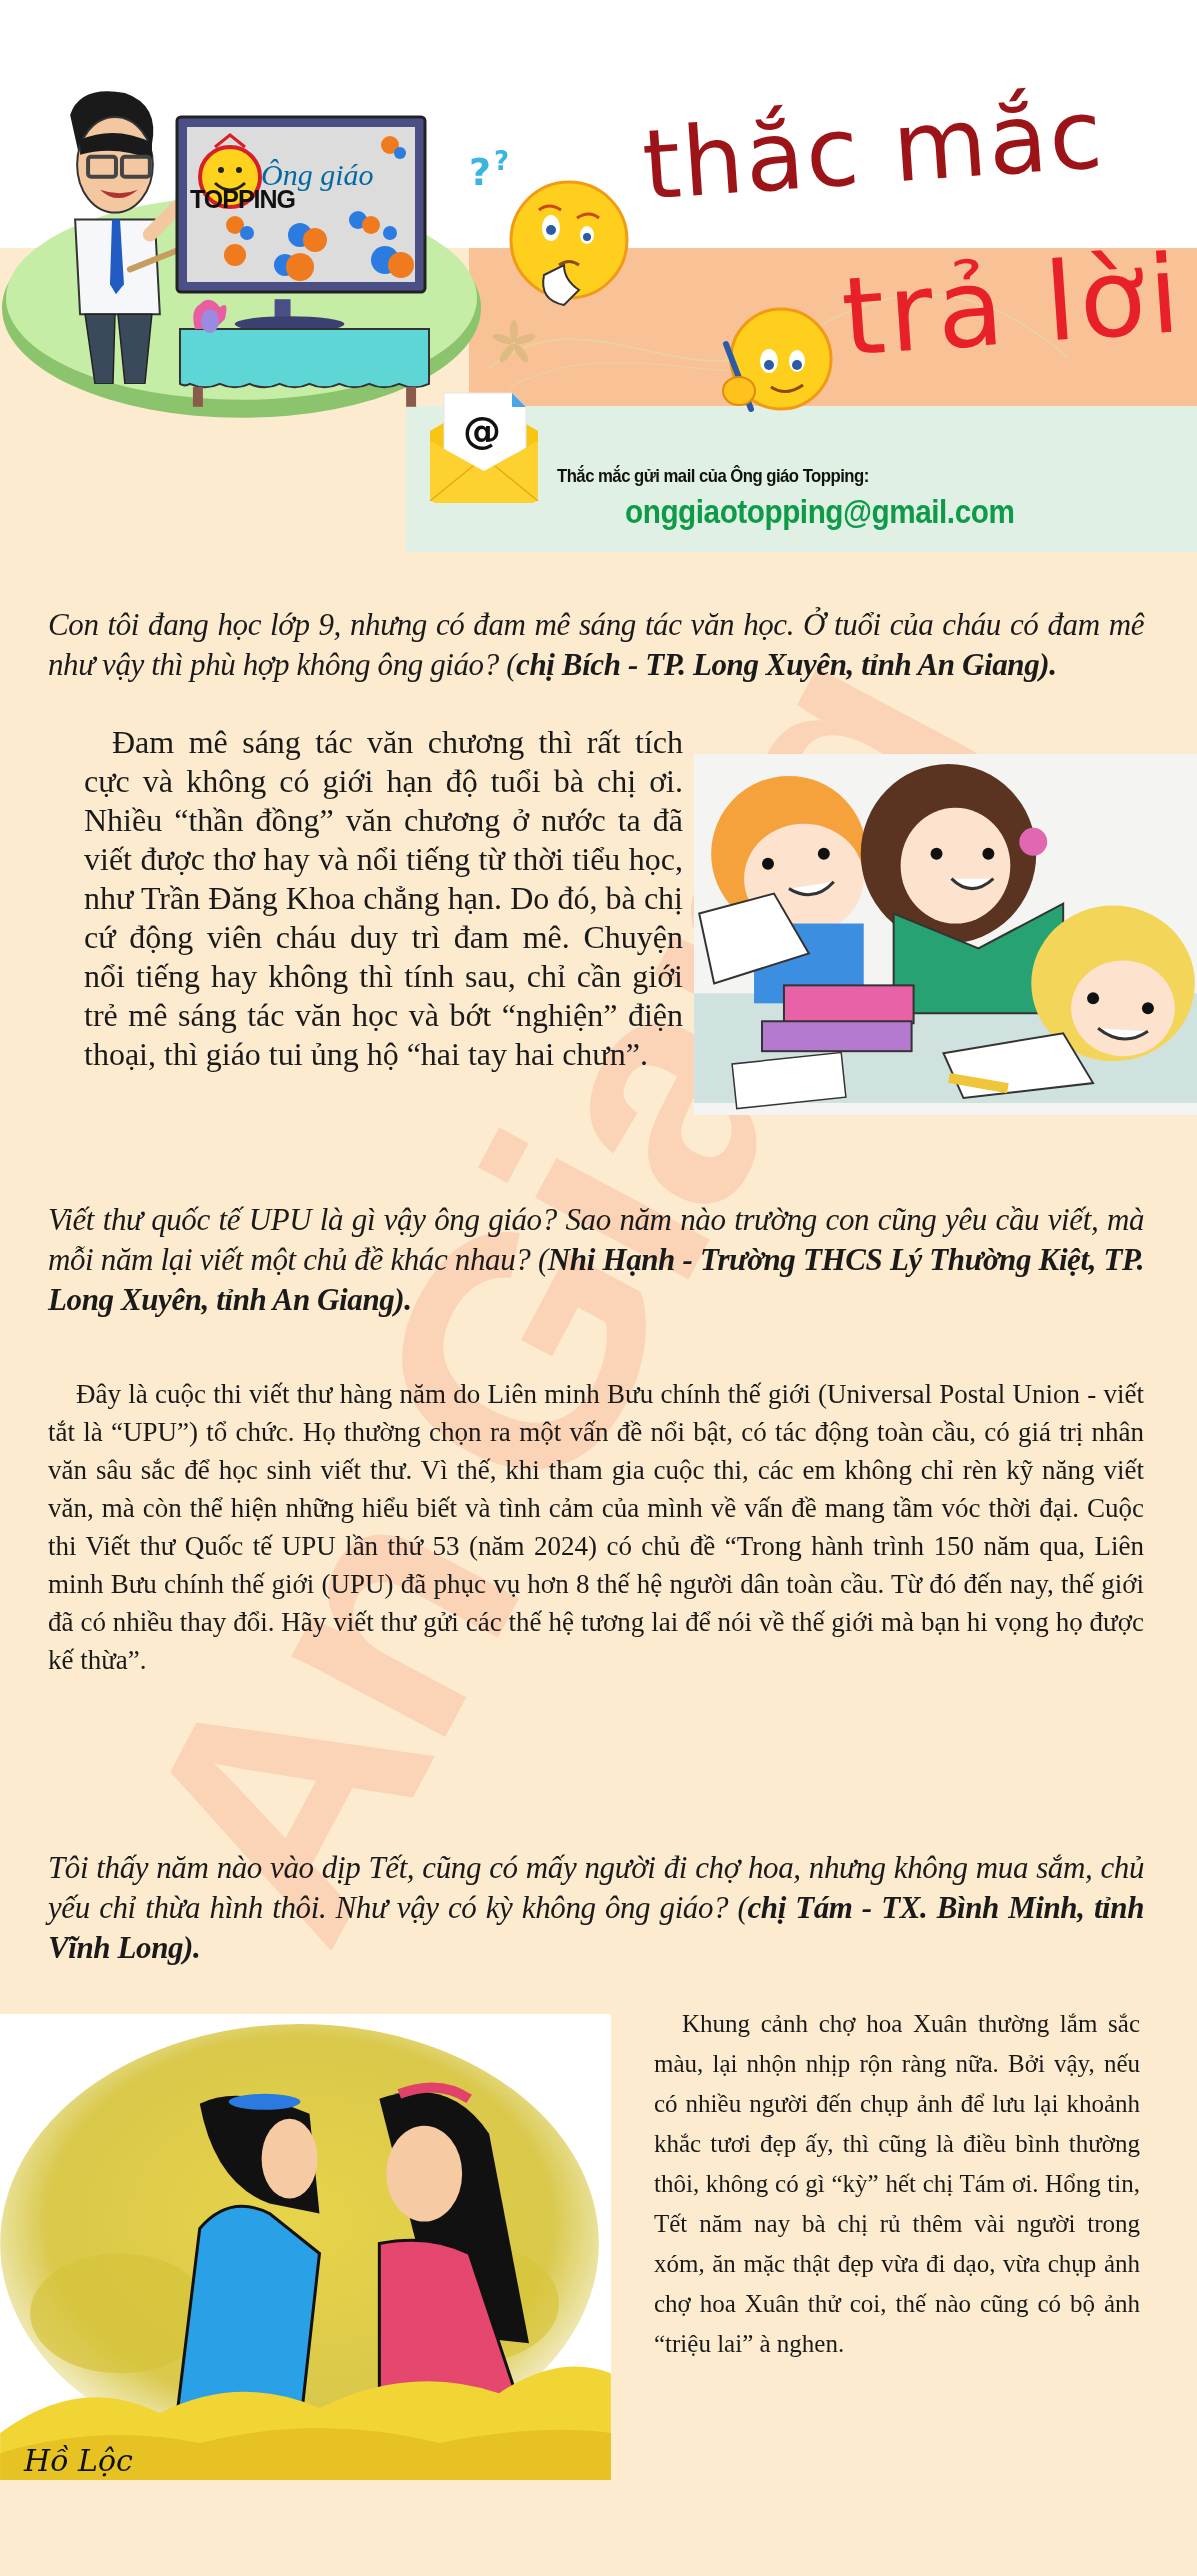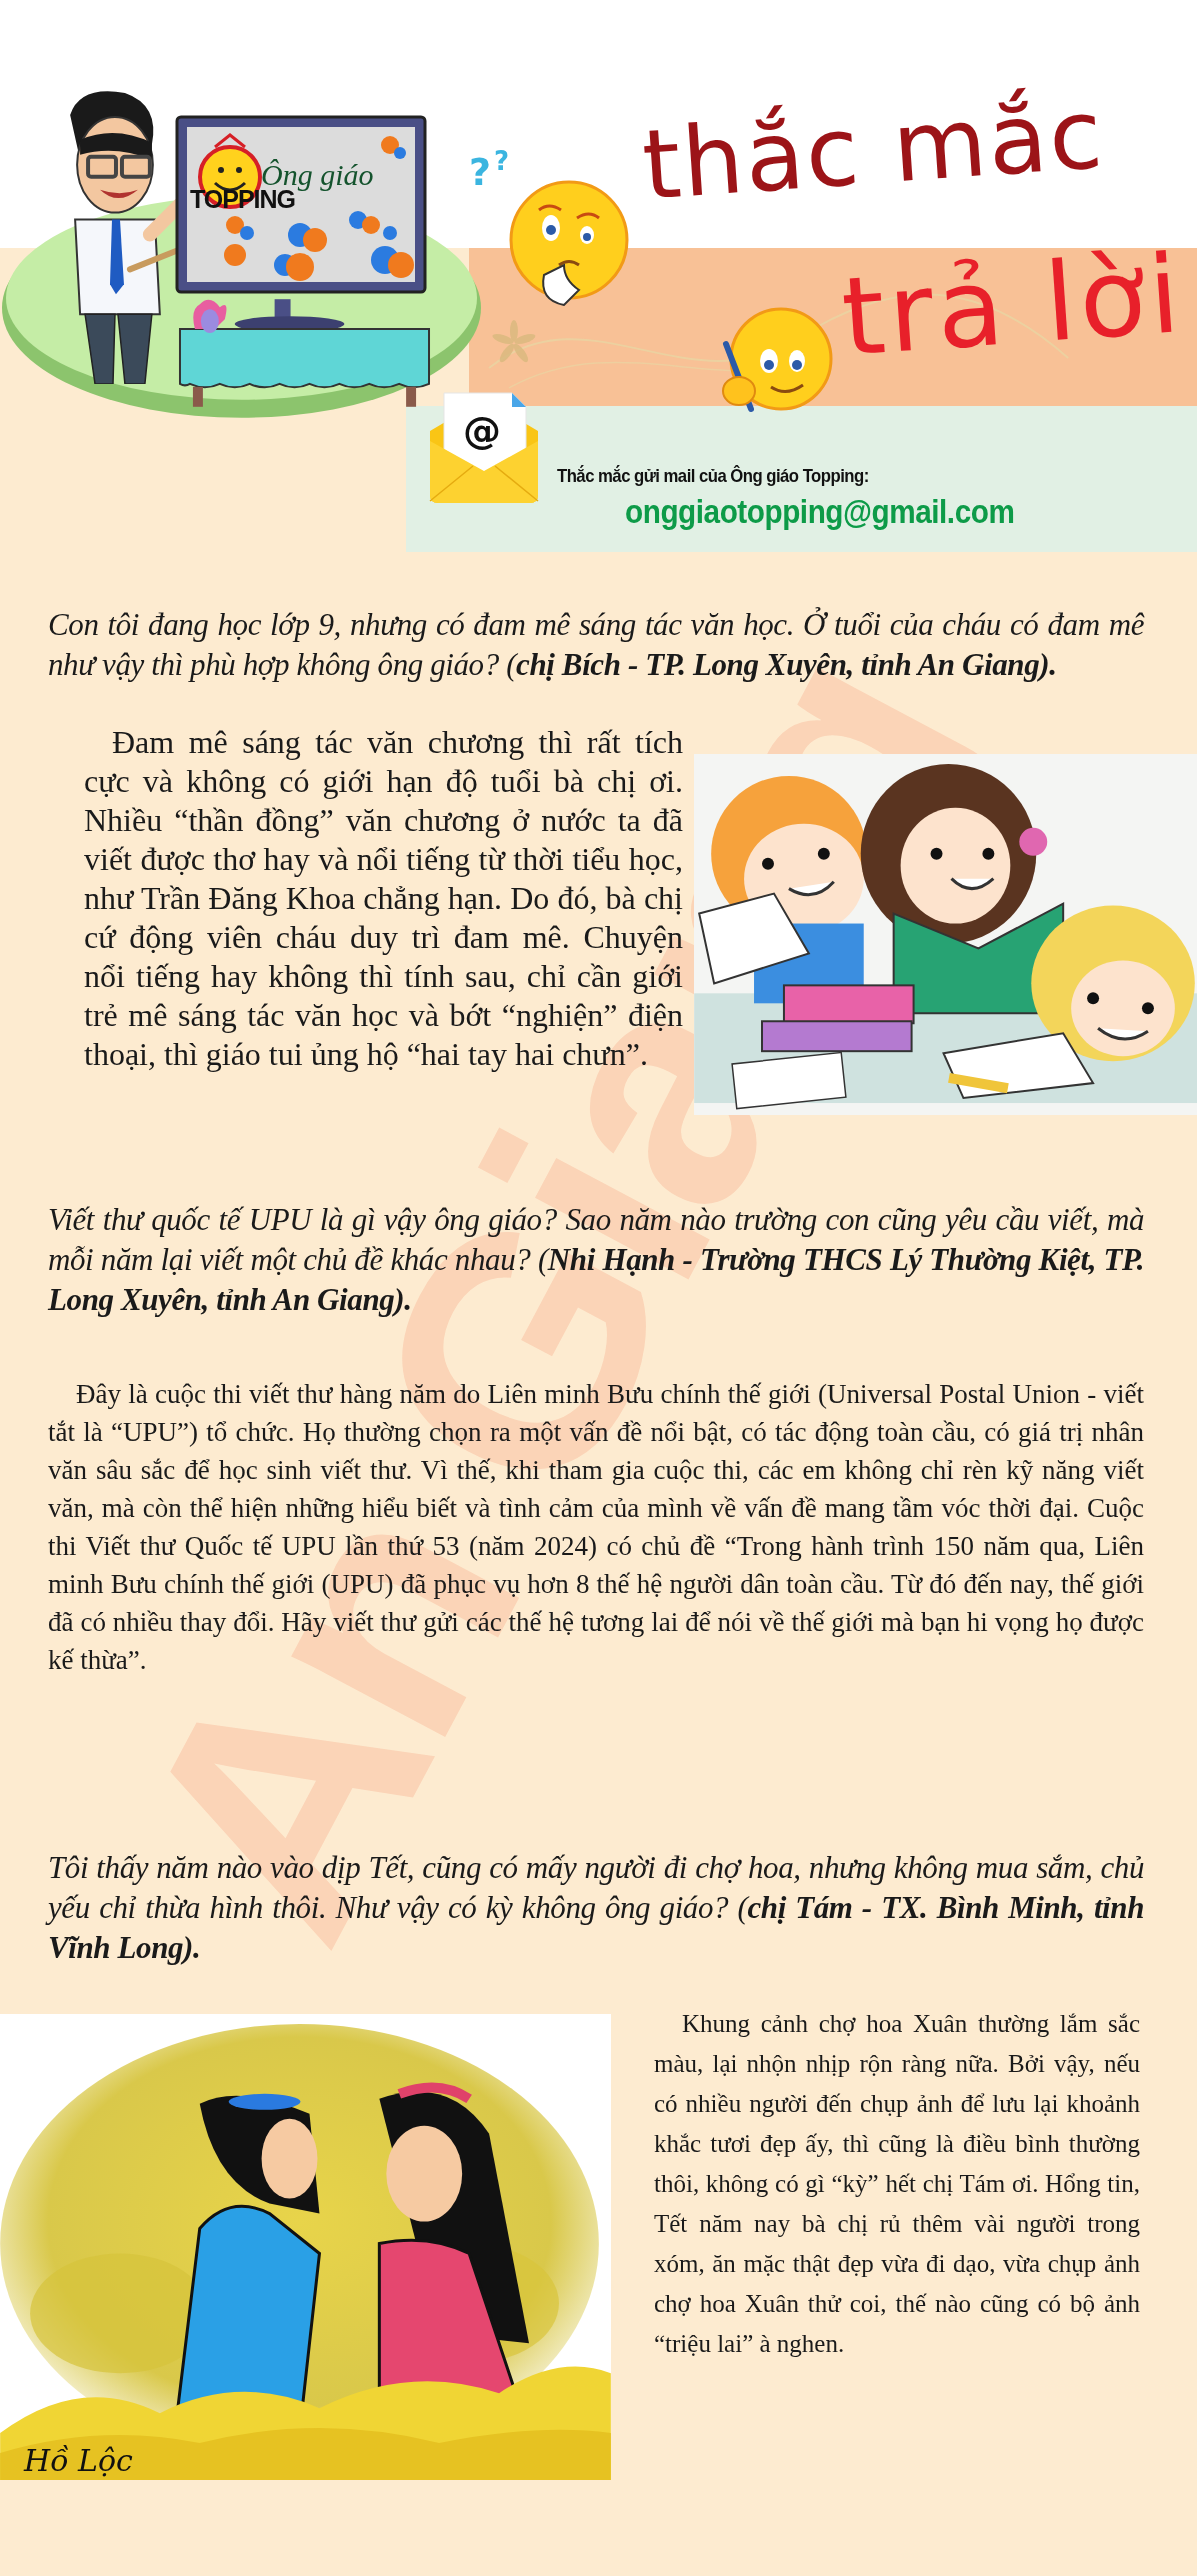--- a/index.html
+++ b/index.html
@@ -14,21 +14,21 @@
   .header { position: absolute; left: 0; top: 0; width: 1198px; height: 552px; }
   .hdr-white { position: absolute; left: 0; top: 0; width: 1198px; height: 248px; background: #ffffff; }
   .hdr-beige-left { position: absolute; left: 0; top: 248px; width: 469px; height: 304px; background: #fdebd0; }
   .hdr-peach { position: absolute; left: 469px; top: 248px; width: 729px; height: 159px; background: #f8c196; }
   .hdr-swirl { position: absolute; left: 469px; top: 248px; width: 729px; height: 159px; }
   .hdr-mint { position: absolute; left: 406px; top: 406px; width: 791px; height: 146px; background: #e1f0e4; }
 
   .stage { position: absolute; left: 0; top: 190px; width: 484px; height: 230px; }
   .teacher { position: absolute; left: 40px; top: 85px; width: 140px; height: 299px; }
   .monitor { position: absolute; left: 175px; top: 115px; width: 255px; height: 185px; }
-  .logo-text-ong { position: absolute; left: 261px; top: 158px; font-family: "Liberation Serif", serif; font-style: italic; color: #14532d; font-size: 30px; }
+  .logo-text-ong { position: absolute; left: 261px; top: 158px; font-family: "Liberation Serif", serif; font-style: italic; color: #0369a1; font-size: 30px; }
   .logo-text-topping { position: absolute; left: 190px; top: 185px; font-family: "Liberation Sans", sans-serif; font-weight: bold; color: #111; font-size: 25px; letter-spacing: -1px; }
 
   .title-1 { position: absolute; left: 639px; top: 110px; font-family: "DejaVu Sans", sans-serif; font-size: 96px; color: #9c1418; transform: rotate(-4deg); transform-origin: left top; letter-spacing: 2px; font-weight: normal; }
   .title-2 { position: absolute; left: 838px; top: 255px; font-family: "DejaVu Sans", sans-serif; font-size: 108px; color: #e8202a; transform: rotate(-4deg); transform-origin: left top; letter-spacing: 4px; }
 
   .email-label { position: absolute; left: 557px; top: 465px; font-family: "Liberation Sans", sans-serif; font-weight: bold; font-size: 19px; color: #111; letter-spacing: -0.6px; transform: scaleX(0.88); transform-origin: left center; }
   .email-address { position: absolute; left: 625px; top: 493px; font-family: "Liberation Sans", sans-serif; font-weight: bold; font-size: 33px; color: #0d9b48; letter-spacing: -0.5px; transform: scaleX(0.9); transform-origin: left center; }
 
   
   .watermark { position: absolute; left: 60px; top: 1377px; font-family: "Liberation Sans", sans-serif; font-weight: bold; font-size: 329px; color: #fbd3b6; transform: rotate(-62deg); transform-origin: left top; opacity: 0.95; white-space: nowrap; letter-spacing: -10px; pointer-events: none; top: 1816px; }

